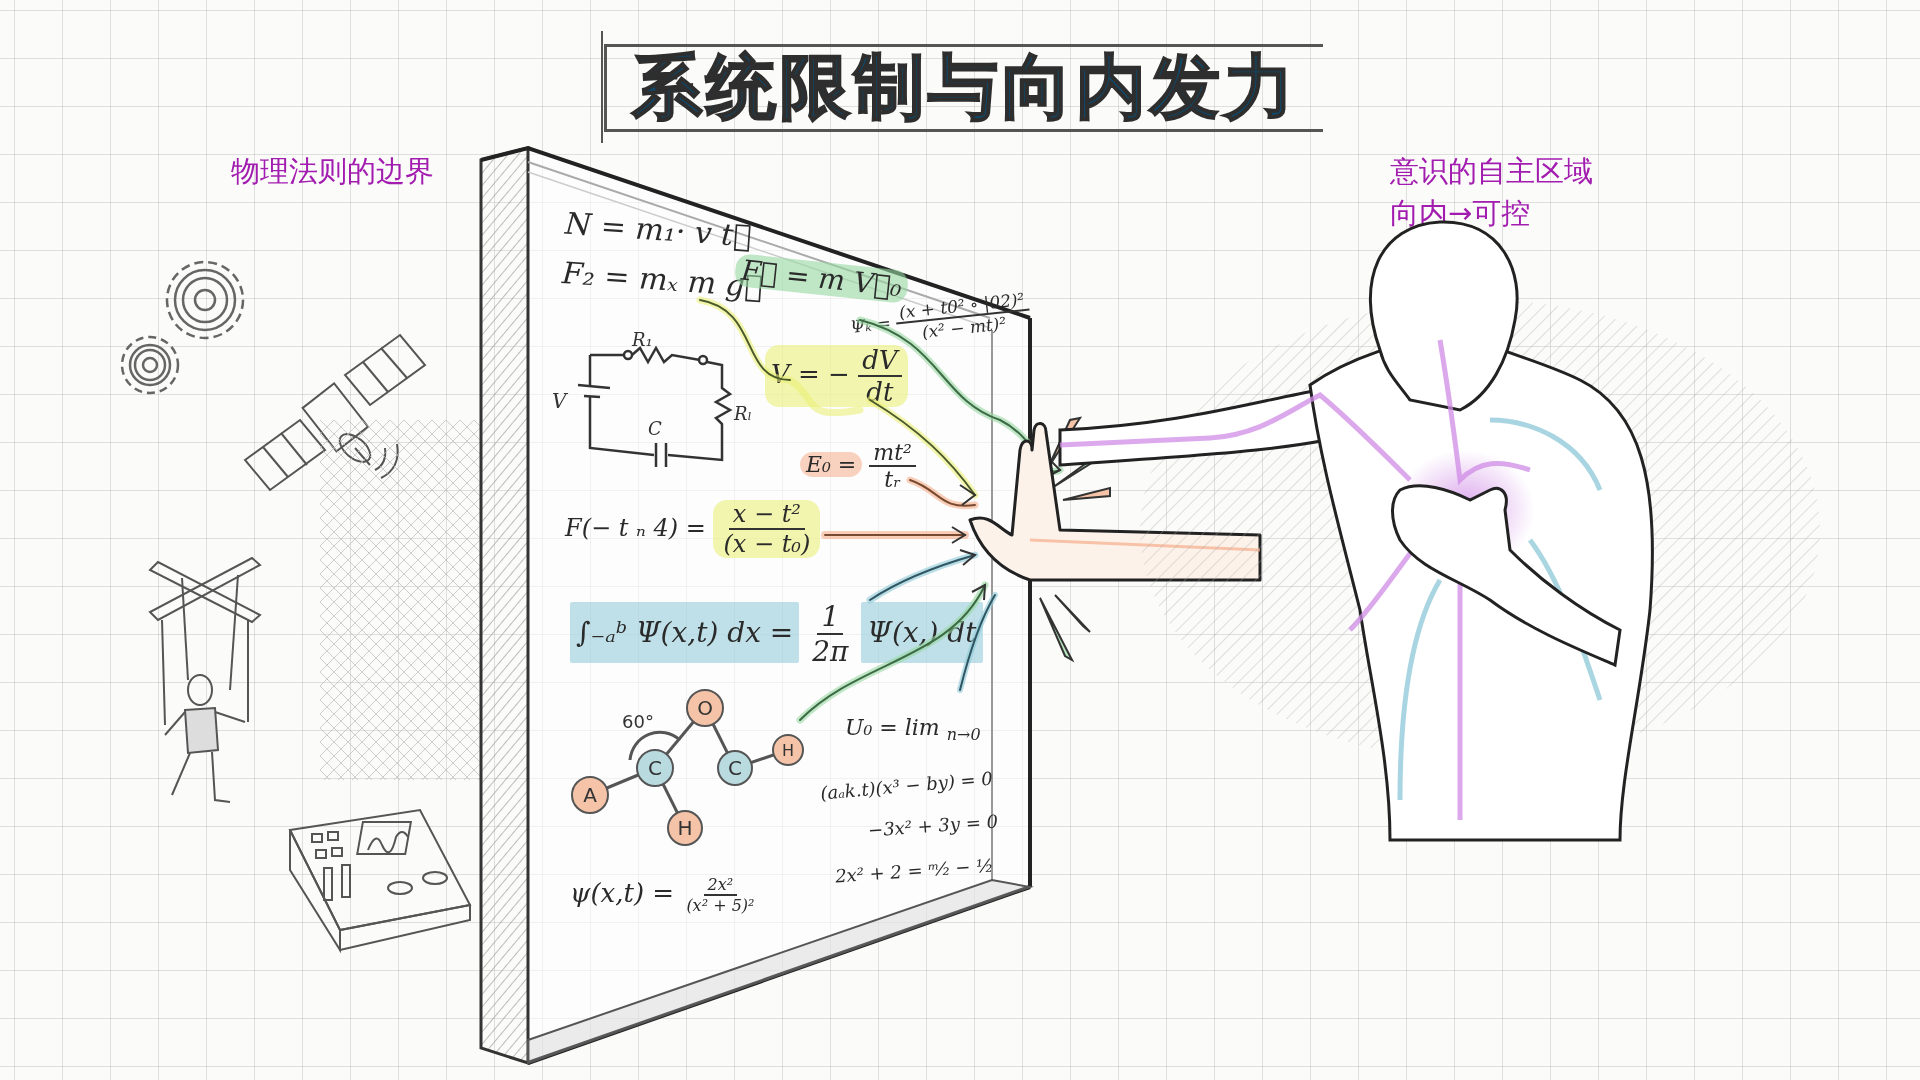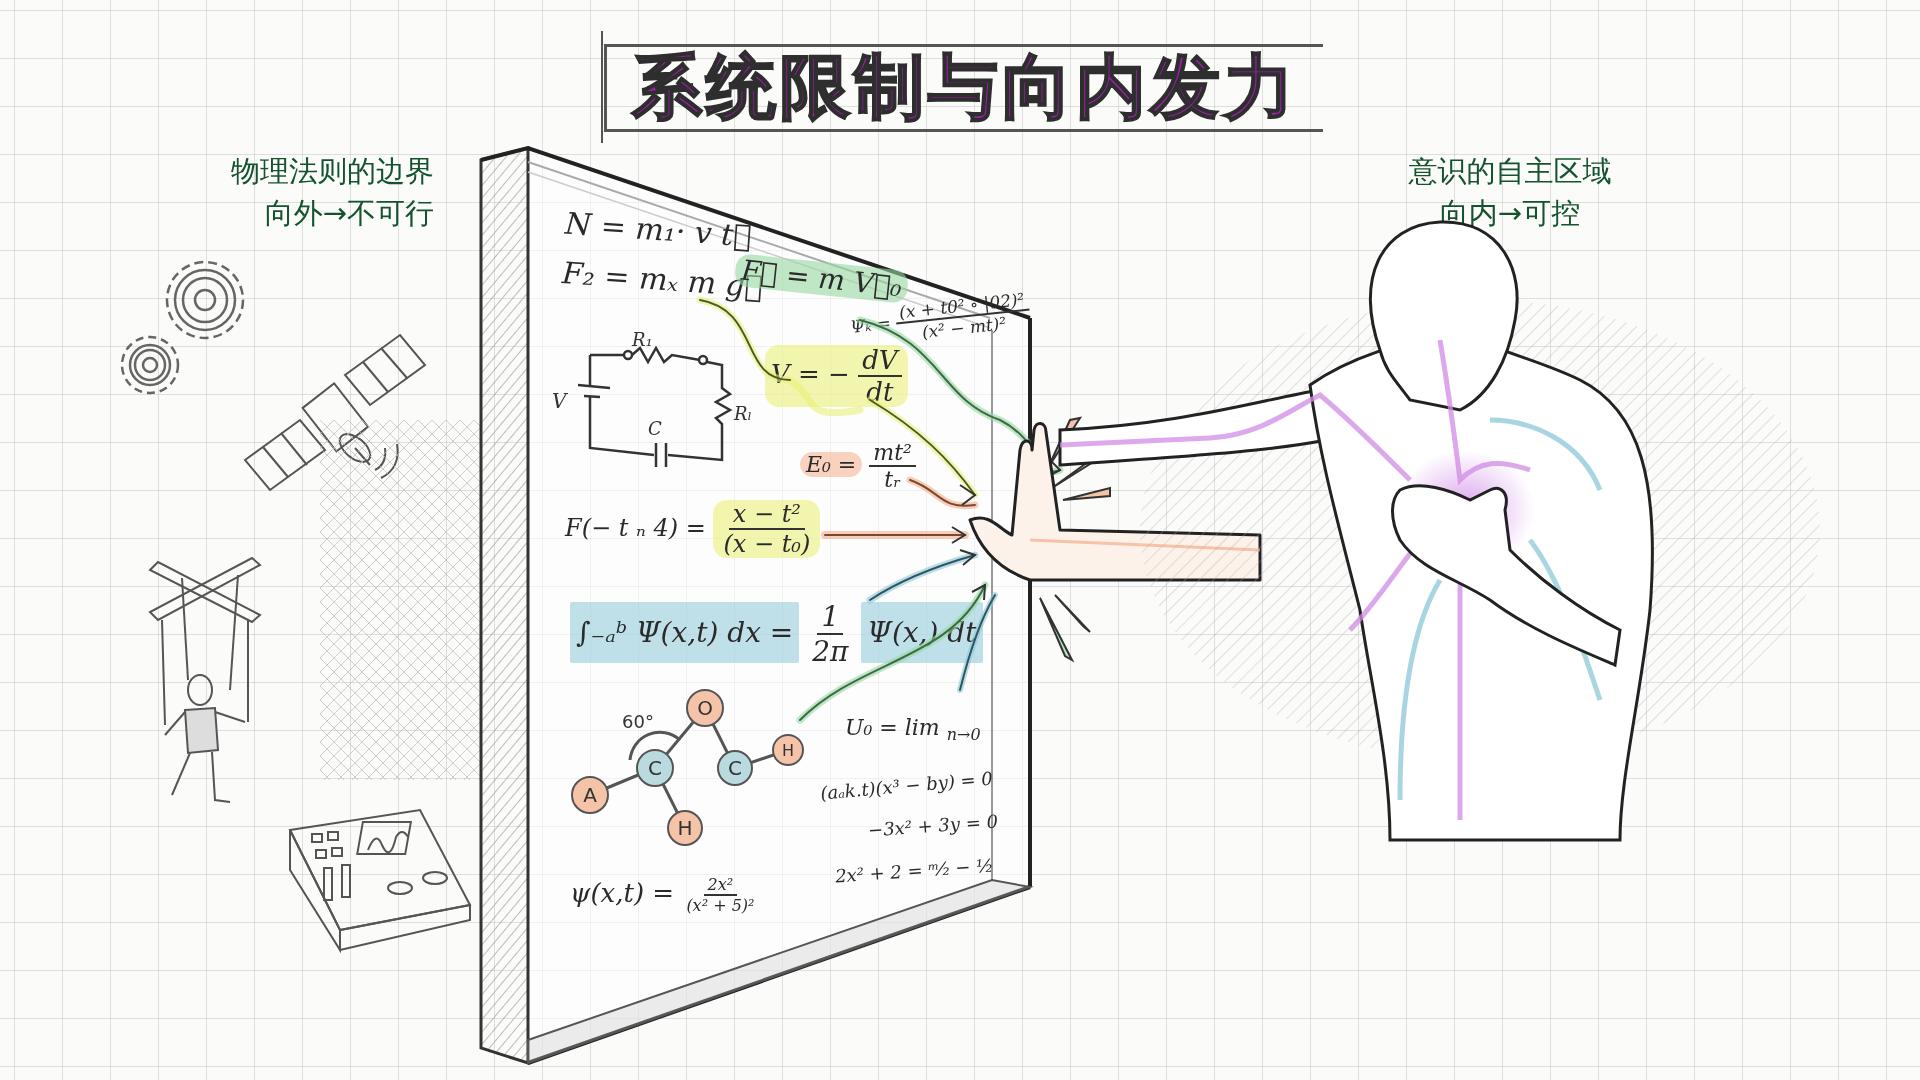--- a/index.html
+++ b/index.html
@@ -17,28 +17,28 @@
   .abs { position:absolute; }
   #title-box {
     left:604px; top:44px; width:716px; height:82px;
     border-top:3px solid #555; border-bottom:3px solid #555; border-left:3px solid #555;
     display:flex; align-items:center; justify-content:center;
   }
   #title-box::before {
     content:""; position:absolute; left:-6px; top:-16px; width:2px; height:112px; background:#555;
   }
   #title-text {
-    font-size:70px; font-weight:bold; letter-spacing:4px; color:#a21caf;
+    font-size:70px; font-weight:bold; letter-spacing:4px; color:#0c4a6e;
     -webkit-text-stroke:2px #2e2e2e;
   }
   .side-label {
-    font-size:29px; line-height:42px; color:#14532d;
+    font-size:29px; line-height:42px; color:#a21caf;
   }
   #left-label { left:214px; top:150px; text-align:right; width:220px; }
-  #right-label { left:1390px; top:150px; text-align:center; width:240px; }
+  #right-label { left:1390px; top:150px; width:240px; }
   .eq {
     position:absolute; font-family:"DejaVu Serif", serif; font-style:italic; color:#2a2a2a;
     white-space:nowrap;
   }
   .hl-green { background:rgba(150,215,160,0.6); border-radius:14px; padding:0 6px; }
   .hl-yellow { background:rgba(235,240,120,0.6); border-radius:14px; padding:0 6px; }
   .hl-orange { background:rgba(245,175,140,0.55); border-radius:14px; padding:0 6px; }
   .hl-blue { background:rgba(140,200,215,0.55); border-radius:2px; padding:14px 6px; }
   .frac { display:inline-flex; flex-direction:column; align-items:center; vertical-align:middle; }
   .frac .num { border-bottom:2px solid #333; padding:0 4px; }
@@ -47,21 +47,20 @@
 </style>
 </head>
 <body>
 
 <div id="title-box" class="abs">
   <span id="title-text">系统限制与向内发力</span>
 </div>
 
 <div id="left-label" class="abs side-label">
   <div>物理法则的边界</div>
-  <div>向外→不可行</div>
 </div>
 <div id="right-label" class="abs side-label">
   <div>意识的自主区域</div>
   <div>向内→可控</div>
 </div>
 
 <svg style="left:110px;top:250px;width:160px;height:160px" viewBox="0 0 160 160">
   <g fill="none" stroke="#666" stroke-width="2.5">
     <circle cx="95" cy="50" r="38" stroke-dasharray="9 5"></circle>
     <circle cx="95" cy="50" r="30"></circle>

